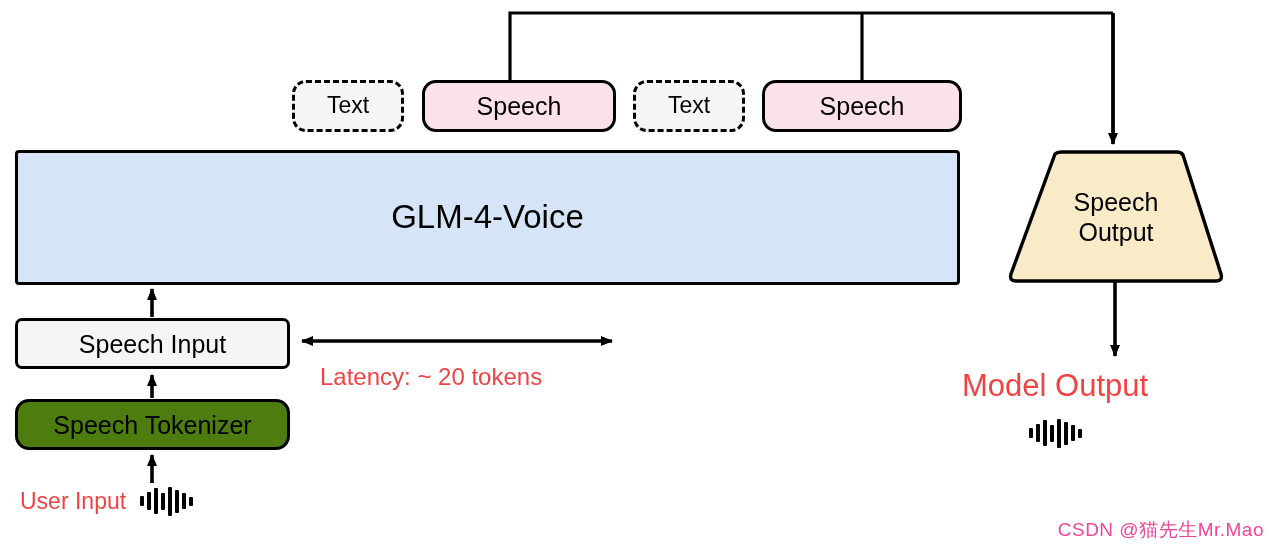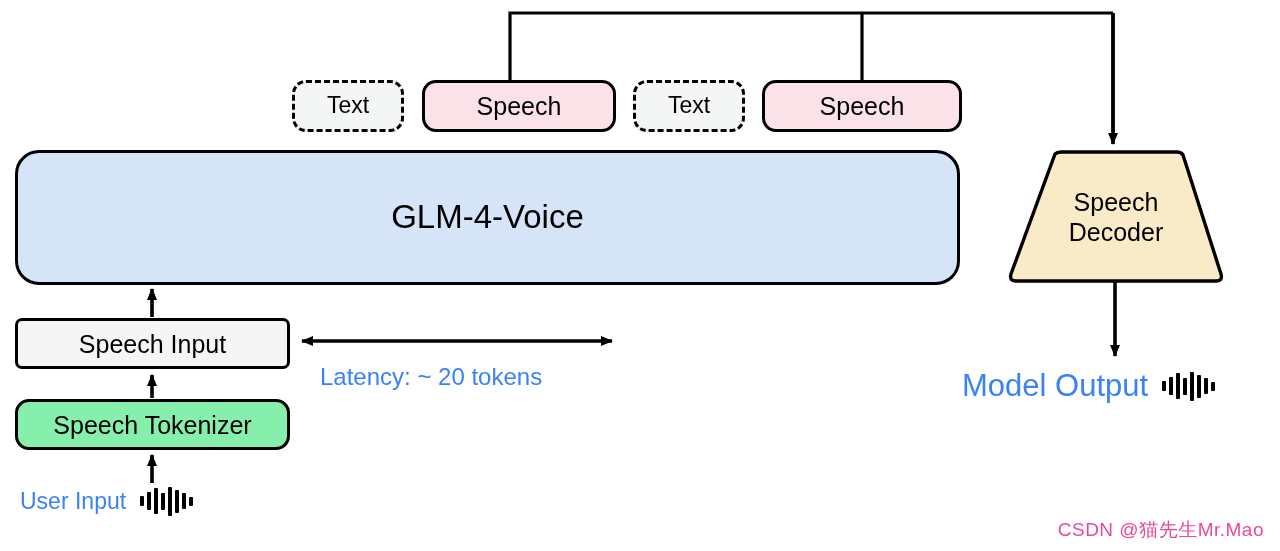--- a/index.html
+++ b/index.html
@@ -33,21 +33,21 @@
   }
   .dashed {
     border: 3px dashed #000000;
     border-radius: 14px;
   }
   #glm-box {
     left: 15px; top: 150px;
     width: 945px; height: 135px;
     background: #d6e4f7;
     font-size: 33px;
-    border-radius: 24px;
+    border-radius: 4px;
   }
   #speech-box-1 {
     left: 422px; top: 80px;
     width: 194px; height: 52px;
     background: #fbe2e8;
     font-size: 25px;
   }
   #speech-box-2 {
     left: 762px; top: 80px;
     width: 200px; height: 52px;
@@ -69,59 +69,60 @@
   #speech-input-box {
     left: 15px; top: 318px;
     width: 275px; height: 51px;
     background: #f4f5f4;
     font-size: 25px;
     border-radius: 7px;
   }
   #speech-tokenizer-box {
     left: 15px; top: 399px;
     width: 275px; height: 51px;
-    background: #86efac;
+    background: #4d7c0f;
     font-size: 25px;
   }
   #decoder-wrap {
     position: absolute;
     left: 1005px; top: 146px;
     width: 222px; height: 142px;
   }
   #decoder-label {
     position: absolute;
     left: 0; top: 42px;
     width: 222px;
     text-align: center;
     font-size: 25px;
     line-height: 1.18;
     color: #000;
   }
   .free-label {
     position: absolute;
-    color: #3b82f6;
+    color: #ef4444;
     white-space: nowrap;
   }
   #latency-label {
     left: 320px; top: 363px;
     font-size: 24px;
   }
   #user-input-label {
     left: 20px; top: 486px;
     font-size: 23px;
     display: flex;
     align-items: center;
     gap: 14px;
   }
   #model-output-label {
     left: 962px; top: 368px;
     font-size: 31px;
     display: flex;
     align-items: center;
     gap: 14px;
+    flex-direction: column;
   }
   .wave {
     display: inline-flex;
     align-items: center;
     gap: 3px;
     height: 30px;
   }
   .wave i {
     display: block;
     width: 4px;
@@ -189,21 +190,21 @@
   <div class="node rnd" id="speech-box-2">Speech</div>
 
   <div class="node rnd" id="glm-box">GLM-4-Voice</div>
 
   <div id="decoder-wrap">
     <svg width="222" height="142" viewBox="0 0 222 142">
       <path d="M50,8 Q52,6 56,6 L172,6 Q176,6 178,9 L216,128 Q218,135 211,135 L11,135 Q4,135 6,128 Z" fill="#faebc8" stroke="#000" stroke-width="3.4" stroke-linejoin="round"></path>
     </svg>
     <div id="decoder-label">
       <div>Speech</div>
-      <div>Decoder</div>
+      <div>Output</div>
     </div>
   </div>
 
   <div class="node rnd" id="speech-input-box">Speech Input</div>
 
   <div class="node rnd" id="speech-tokenizer-box">Speech Tokenizer</div>
 
   <div class="free-label" id="latency-label">Latency: ~ 20 tokens</div>
 
   <div class="free-label" id="user-input-label">

